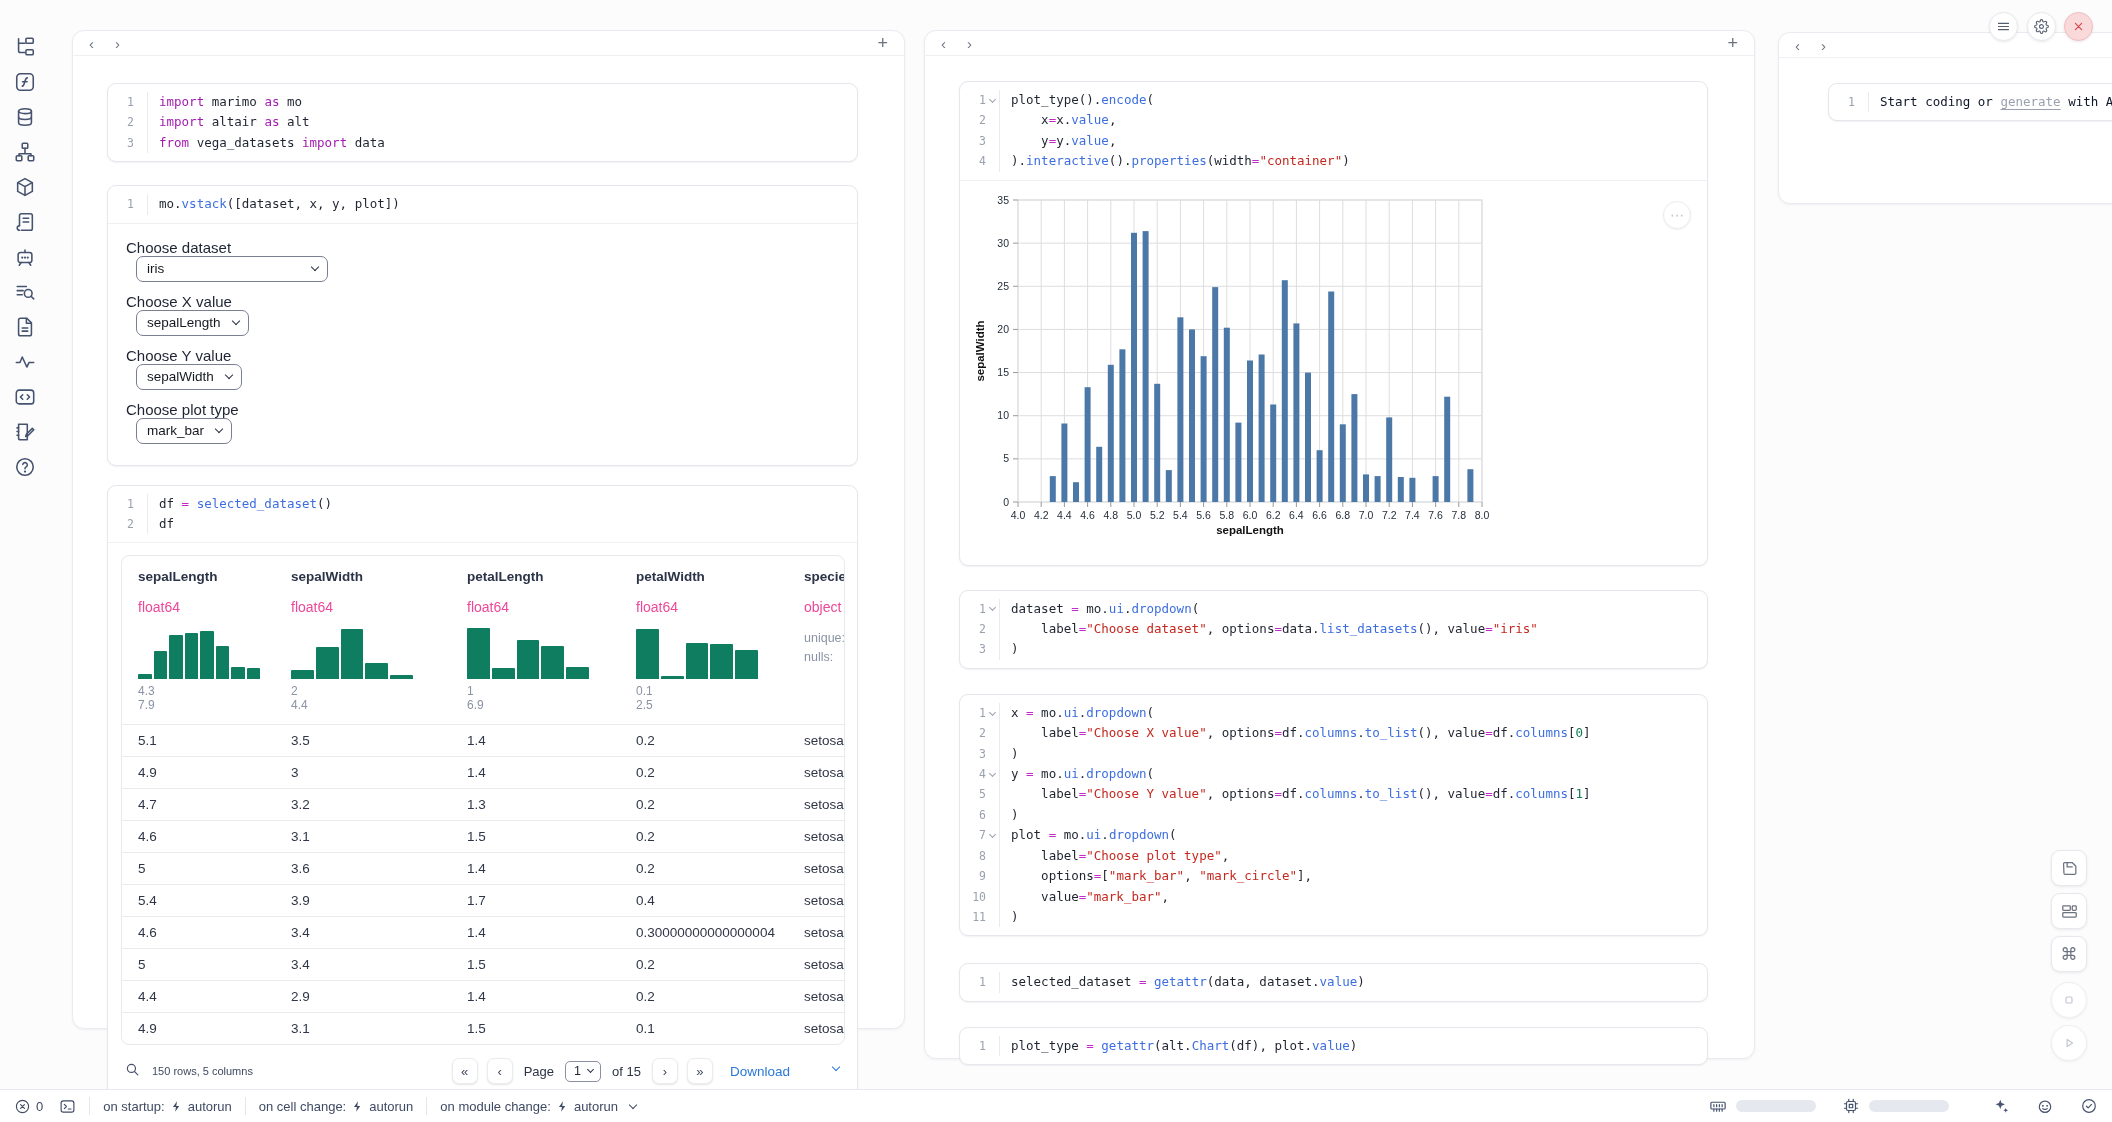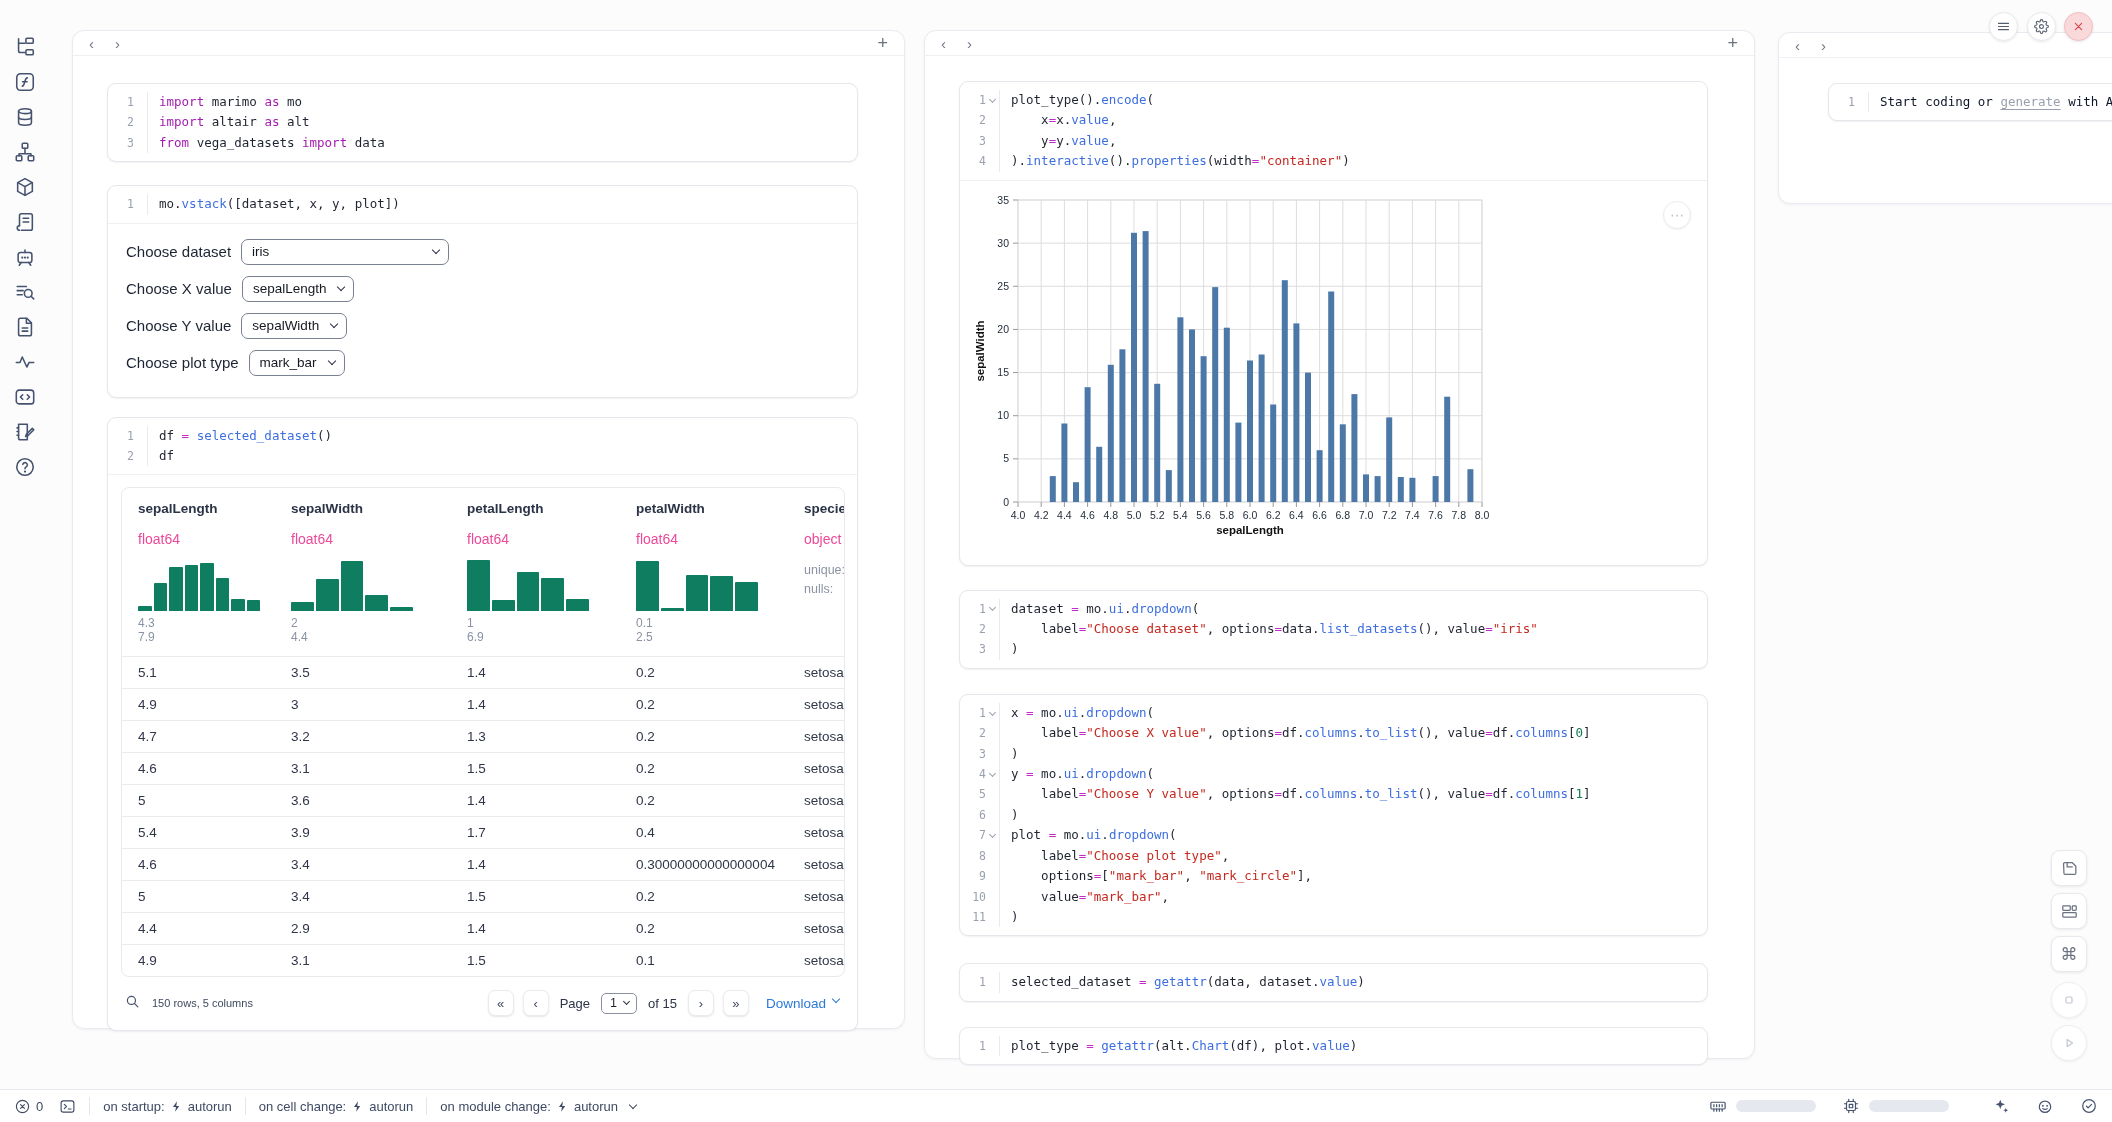--- a/index.html
+++ b/index.html
@@ -35,26 +35,26 @@
   .foldw { width:13px; flex:none; display:flex; align-items:center; justify-content:center; }
   .fchev { width:5px; height:5px; border-right:1.4px solid #9aa1ae; border-bottom:1.4px solid #9aa1ae;
     transform:rotate(45deg); display:inline-block; margin-bottom:2px; }
   .codewrap { border-left:1px solid #e8eaee; padding-left:11px; flex:1; }
   .tk-k { color:#a21caf; } .tk-o { color:#c12bc7; } .tk-f { color:#3d6ee0; }
   .tk-s { color:#c5281f; } .tk-n { color:#0e7a52; } .tk-t { color:#1f2430; }
   .outsep { border-top:1px solid #eef0f3; }
 
   
   .ctrls { padding:15px 18px 10px 18px; }
-  .ctrlrow { display:flex; align-items:center; margin-bottom:11px; }
+  .ctrlrow { display:flex; align-items:flex-start; margin-bottom:11px;flex-direction:column; }
   .ctrllabel { font-size:15px; color:#1d2433; }
   .sel { display:inline-flex; align-items:center; justify-content:space-between; gap:12px;
     border:1px solid #79808f; border-radius:7px; padding:3px 9px 4px 10px; font-size:13.5px;
     color:#14181f; margin-left:10px; min-height:26px; cursor:pointer; background:#fff; }
-  .selwide { width:208px; }
+  .selwide { width:192px; }
   .schev { width:6px; height:6px; border-right:1.9px solid #2a3142; border-bottom:1.9px solid #2a3142;
     transform:rotate(45deg); margin-bottom:2px; flex:none; }
 
   
   .twrap { margin:12px 12px 0 13px; border:1px solid #e7e9ed; border-radius:8px; overflow:hidden; }
   .tgrid { display:grid; grid-template-columns:153px 176px 169px 168px 220px; }
   .thcell { padding:13px 14px 0 16px; overflow:hidden; }
   .thname { font-size:13.5px; font-weight:bold; color:#2b3347; white-space:nowrap; }
   .thtype { font-size:14px; color:#ec4899; margin-top:15px; white-space:nowrap; }
   .hist { margin-top:10px; height:54px; display:flex; align-items:flex-end; gap:2px; width:122px; }
@@ -68,21 +68,21 @@
   .tfoot { display:flex; align-items:center; padding:13px 18px 14px 16px; gap:9px; }
   .tfoot .summary { font-size:11px; color:#3f4a5f; margin-left:2px; }
   .tfoot .spacer { flex:1; }
   .pgbtn { width:26px; height:26px; background:#fff; border:1px solid #e9ebef; border-radius:7px;
     box-shadow:0 1px 2px rgba(0,0,0,.10); display:grid; place-items:center; color:#3f4a5f;
     font-size:13px; cursor:pointer; }
   .pglabel { font-size:13px; color:#2c3445; margin:0 2px; }
   .pgsel { display:inline-flex; align-items:center; gap:7px; border:1px solid #8a90a0;
     border-radius:5px; padding:2px 7px 3px 8px; font-size:12.5px; cursor:pointer; }
   .pgsel .schev { width:5px; height:5px; }
-  .dl { color:#2a79d8; font-size:13.5px; display:inline-flex; align-items:flex-start; cursor:pointer; margin-left:8px; }
+  .dl { color:#2a79d8; font-size:13.5px; display:inline-flex; align-items:flex-start; cursor:pointer; margin-left:8px;gap:36px; }
   .chev { display:inline-block; width:6px; height:6px; border-right:1.6px solid currentColor;
     border-bottom:1.6px solid currentColor; transform:rotate(45deg); margin-left:7px; margin-bottom:2px; }
   .searchicon svg { width:17px; height:17px; stroke:#47506b; fill:none; stroke-width:1.7; stroke-linecap:round; }
 
   
   .chartout { position:relative; height:384px; }
   .chartout svg text { font-family:"Liberation Sans", sans-serif; }
   .chartmenu { position:absolute; right:16px; top:20px; width:28px; height:28px; border-radius:50%;
     background:#fff; border:1px solid #ececef; box-shadow:0 1px 2px rgba(0,0,0,.06);
     display:grid; place-items:center; color:#c2c2c6; font-size:14px; cursor:pointer; }

